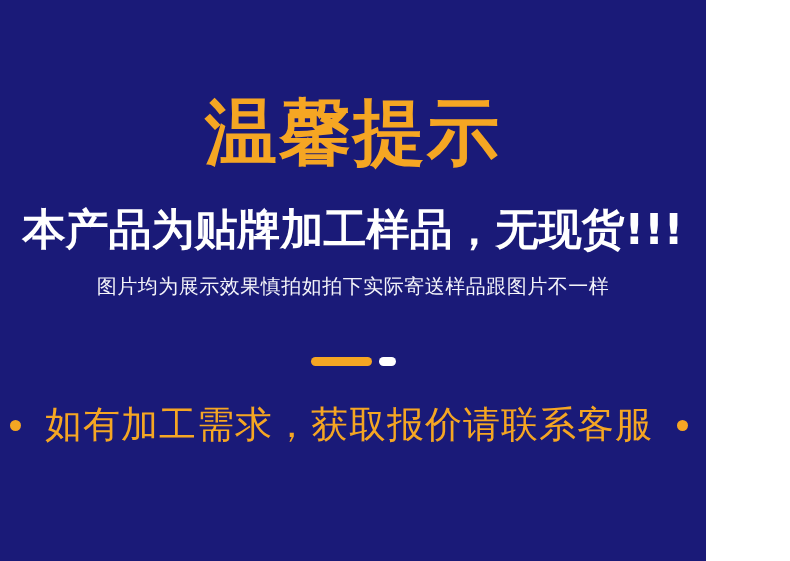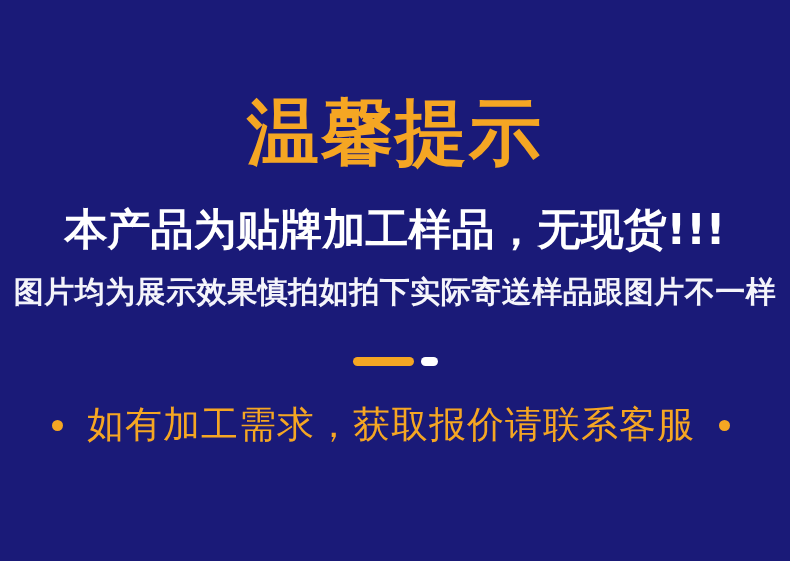--- a/index.html
+++ b/index.html
@@ -8,21 +8,21 @@
   }
   body {
     width: 790px;
     height: 561px;
     overflow: hidden;
     font-family: "Liberation Sans", "DejaVu Sans", sans-serif;
   }
 
   #notice-banner {
     position: relative;
-    width: 790px;
+    width: 706px;
     height: 561px;
     background: #1a1a78;
     box-sizing: border-box;
     display: block;
   }
 
   
   #title-block {
     position: absolute;
     left: 0;
@@ -64,23 +64,23 @@
   #subline-block {
     position: absolute;
     left: 0;
     right: 0;
     top: 274px;
     text-align: center;
   }
   #subline-text {
     display: inline-block;
     color: #f4f4fa;
-    font-size: 30px;
+    font-size: 20px;
     line-height: 1.2;
-    font-weight: 700;
+    font-weight: 400;
     letter-spacing: 0.5px;
     white-space: nowrap;
     font-family: "DejaVu Sans", "Liberation Sans", sans-serif;
   }
 
   
   #divider-block {
     position: absolute;
     left: 0;
     right: 0;

